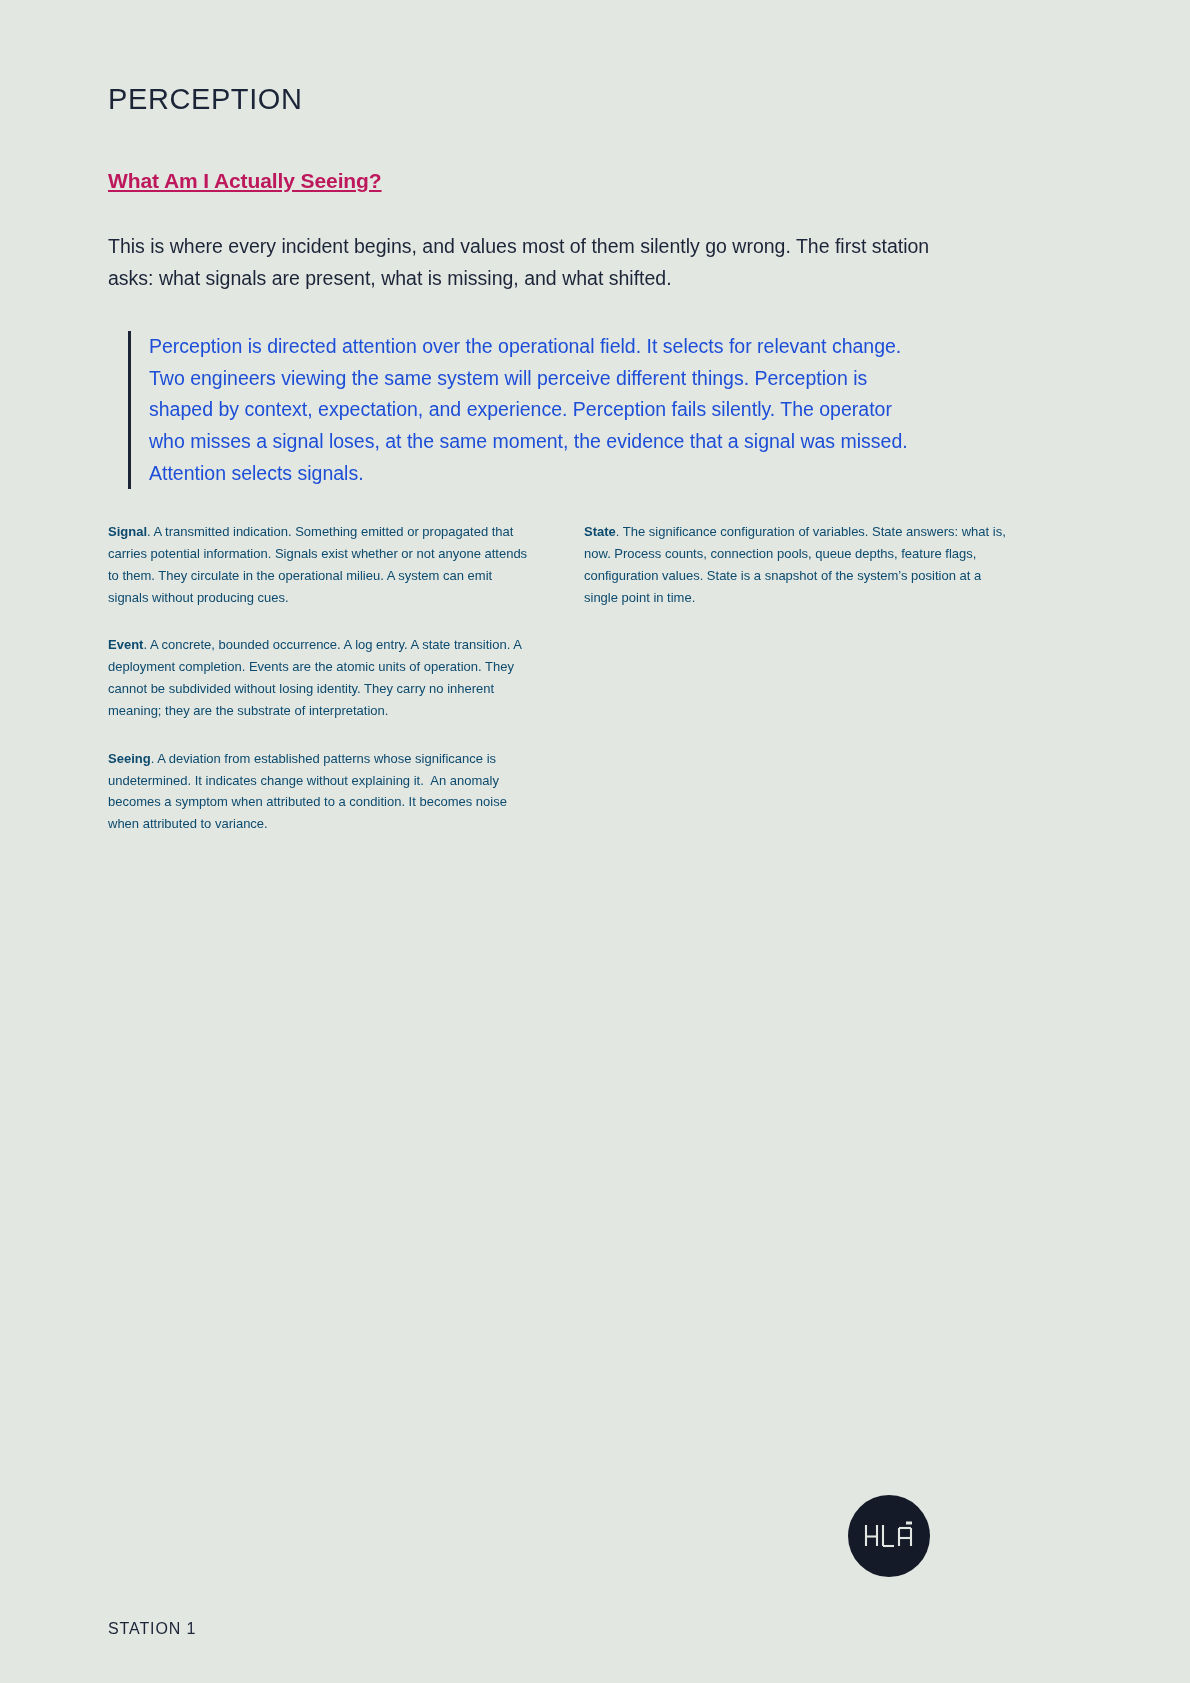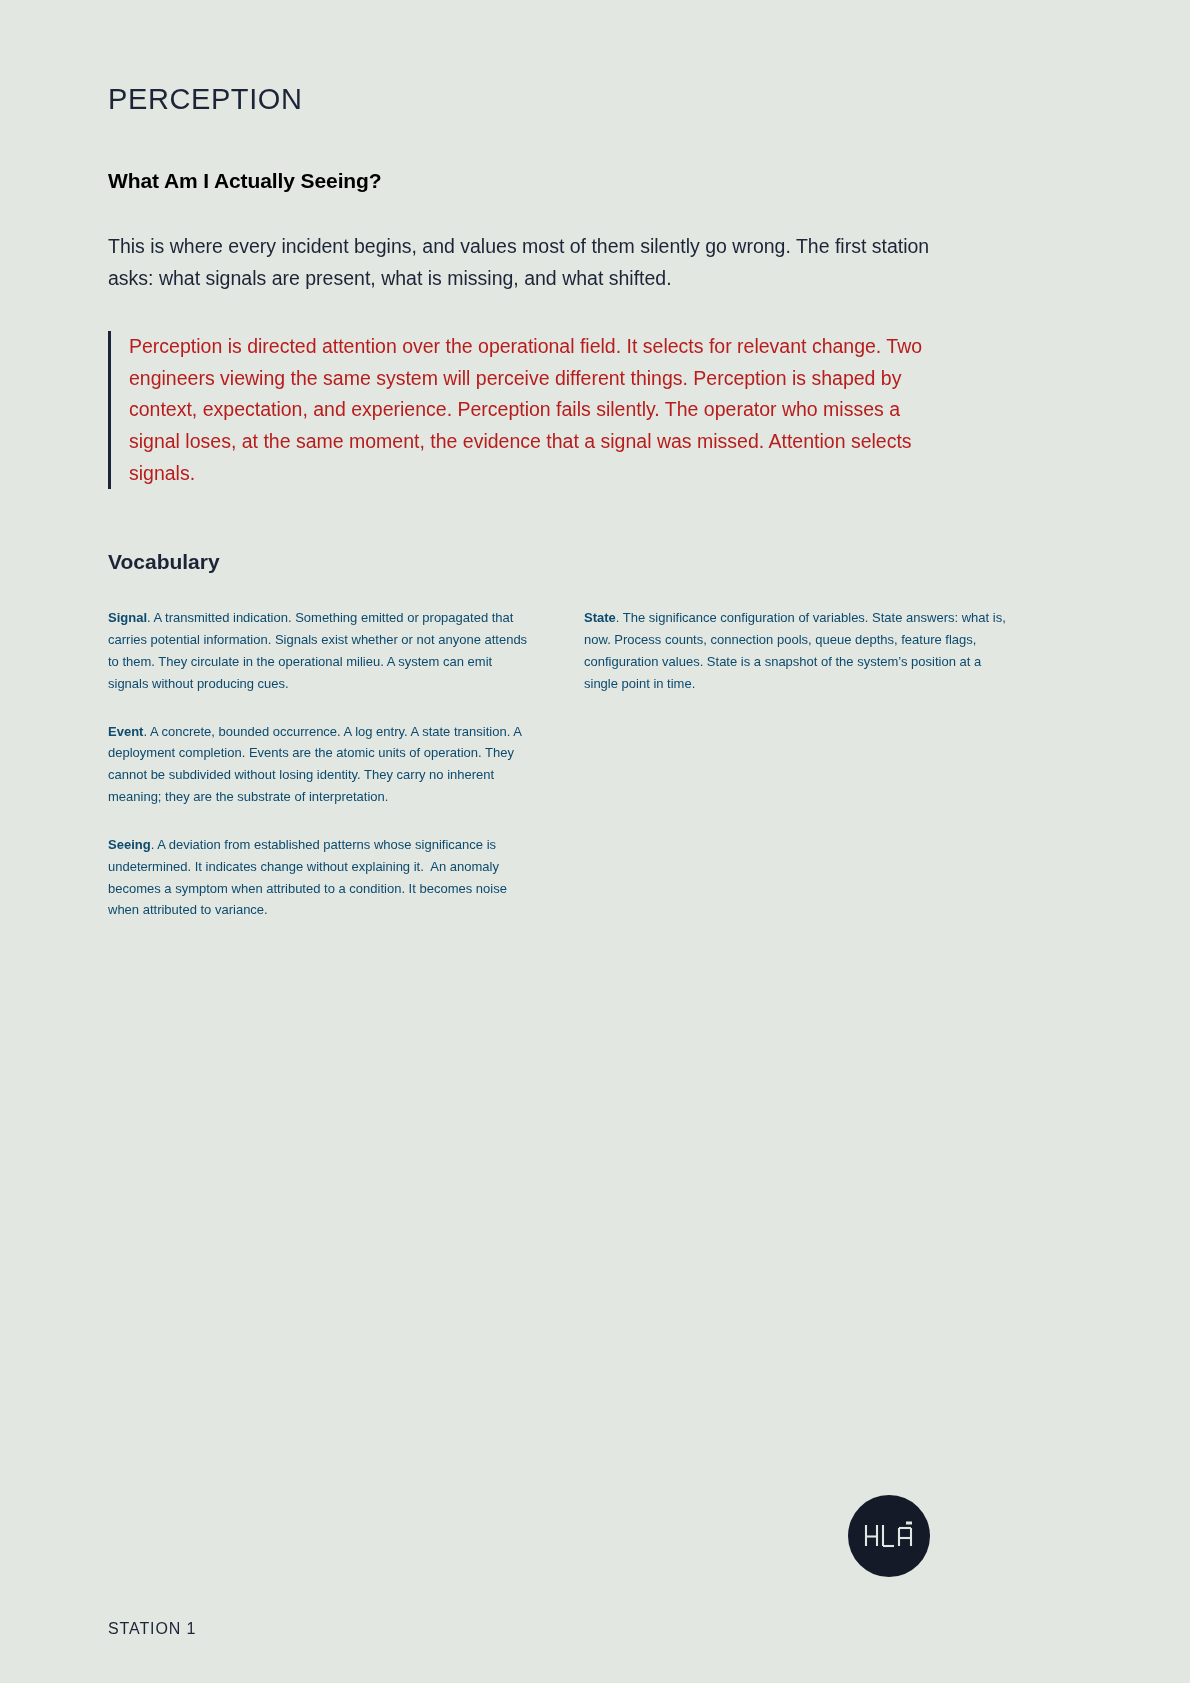--- a/index.html
+++ b/index.html
@@ -35,22 +35,23 @@
     line-height: 1.2;
   }
 
   
   .section-heading {
     margin: 0;
     padding-top: 51px;
     font-size: 21px;
     font-weight: 700;
     letter-spacing: -0.1px;
-    color: #000000;
+    color: #be185d;
     line-height: 1.25;
+    text-decoration: underline;
   }
 
   
   .intro {
     margin: 0;
     padding-top: 37px;
     font-size: 19.5px;
     font-weight: 400;
     line-height: 1.62;
     color: #1c2438;
@@ -60,22 +61,23 @@
   
   .callout {
     margin: 0;
     padding-top: 37px;
   }
   .callout-inner {
     border-left: 3px solid #1c2438;
     padding-left: 18px;
     font-size: 19.5px;
     line-height: 1.62;
-    color: #b91c1c;
+    color: #1d4ed8;
     max-width: 915px;
+    margin-left: 20px;
   }
 
   
   .vocab-heading {
     margin: 0;
     padding-top: 60px;
     font-size: 21px;
     font-weight: 700;
     color: #1c2438;
     line-height: 1.25;
@@ -135,21 +137,20 @@
   <h1 class="doc-title">PERCEPTION</h1>
 
   <h2 class="section-heading">What Am I Actually Seeing?</h2>
 
   <p class="intro">This is where every incident begins, and values most of them silently go wrong. The first station asks: what signals are present, what is missing, and what shifted.</p>
 
   <div class="callout">
     <div class="callout-inner">Perception is directed attention over the operational field. It selects for relevant change. Two engineers viewing the same system will perceive different things. Perception is shaped by context, expectation, and experience. Perception fails silently. The operator who misses a signal loses, at the same moment, the evidence that a signal was missed. Attention selects signals.</div>
   </div>
 
-  <h2 class="vocab-heading">Vocabulary</h2>
 
   <div class="vocab-grid">
 
     <div class="vocab-col">
 
       <p class="vocab-entry"><span class="vocab-term">Signal</span><span>. A transmitted indication. Something emitted or propagated that carries potential information. Signals exist whether or not anyone attends to them. They circulate in the operational milieu. A system can emit signals without producing cues.</span></p>
 
       <p class="vocab-entry"><span class="vocab-term">Event</span><span>. A concrete, bounded occurrence. A log entry. A state transition. A deployment completion. Events are the atomic units of operation. They cannot be subdivided without losing identity. They carry no inherent meaning; they are the substrate of interpretation.</span></p>
 
       <p class="vocab-entry"><span class="vocab-term">Seeing</span><span>. A deviation from established patterns whose significance is undetermined. It indicates change without explaining it.  An anomaly becomes a symptom when attributed to a condition. It becomes noise when attributed to variance.</span></p>

